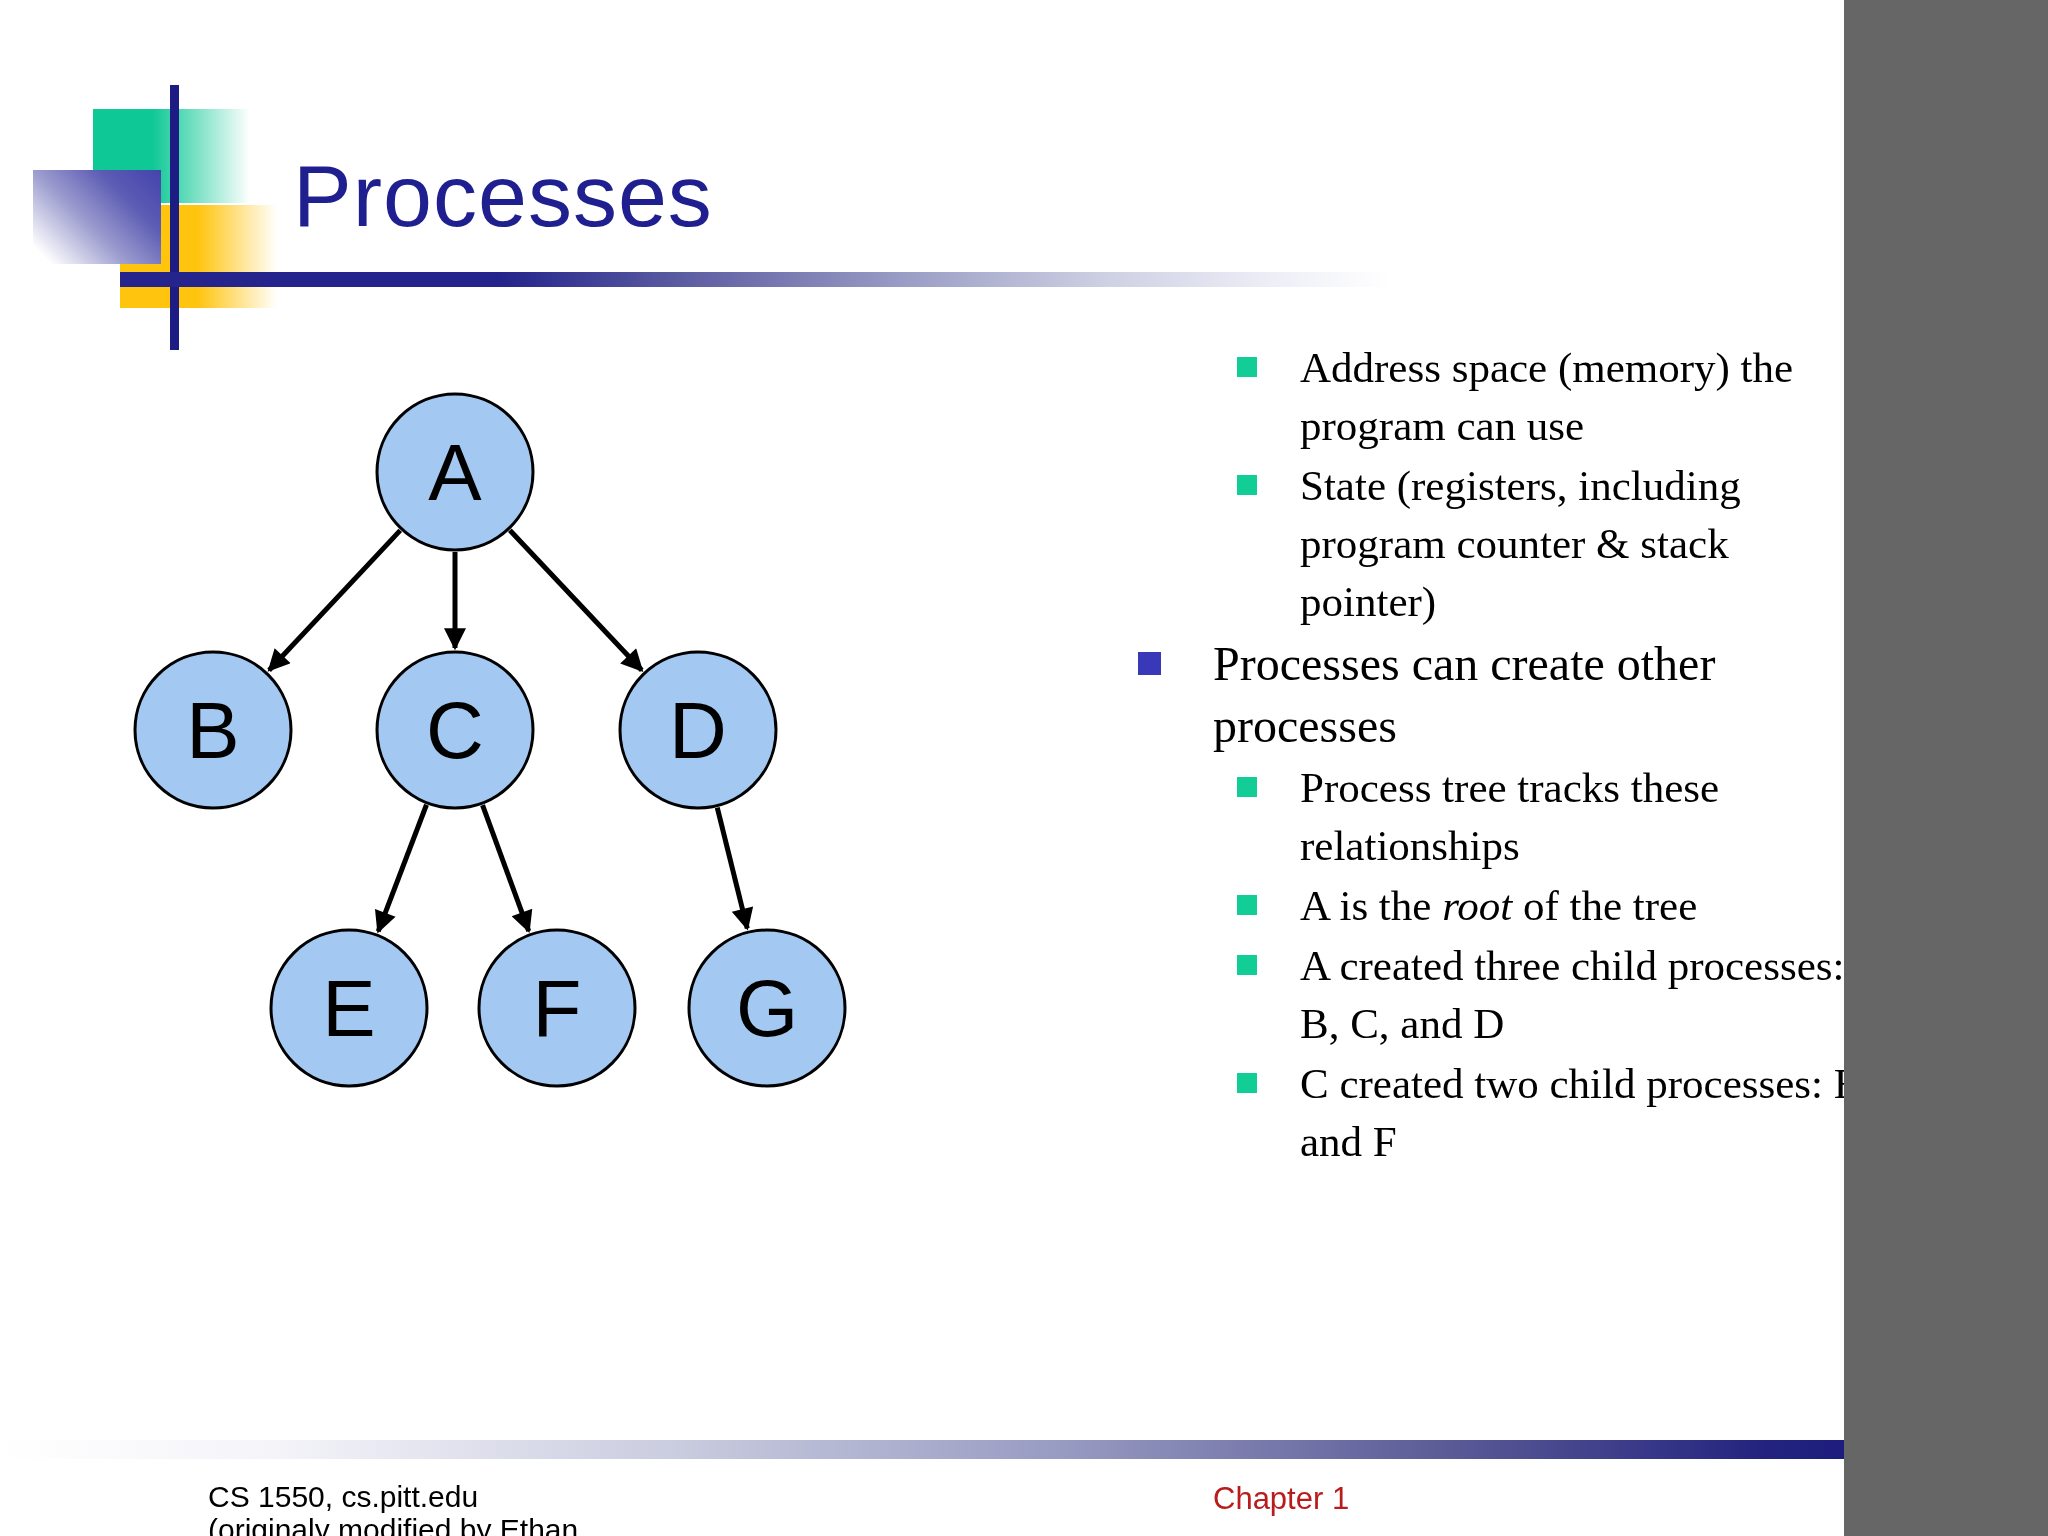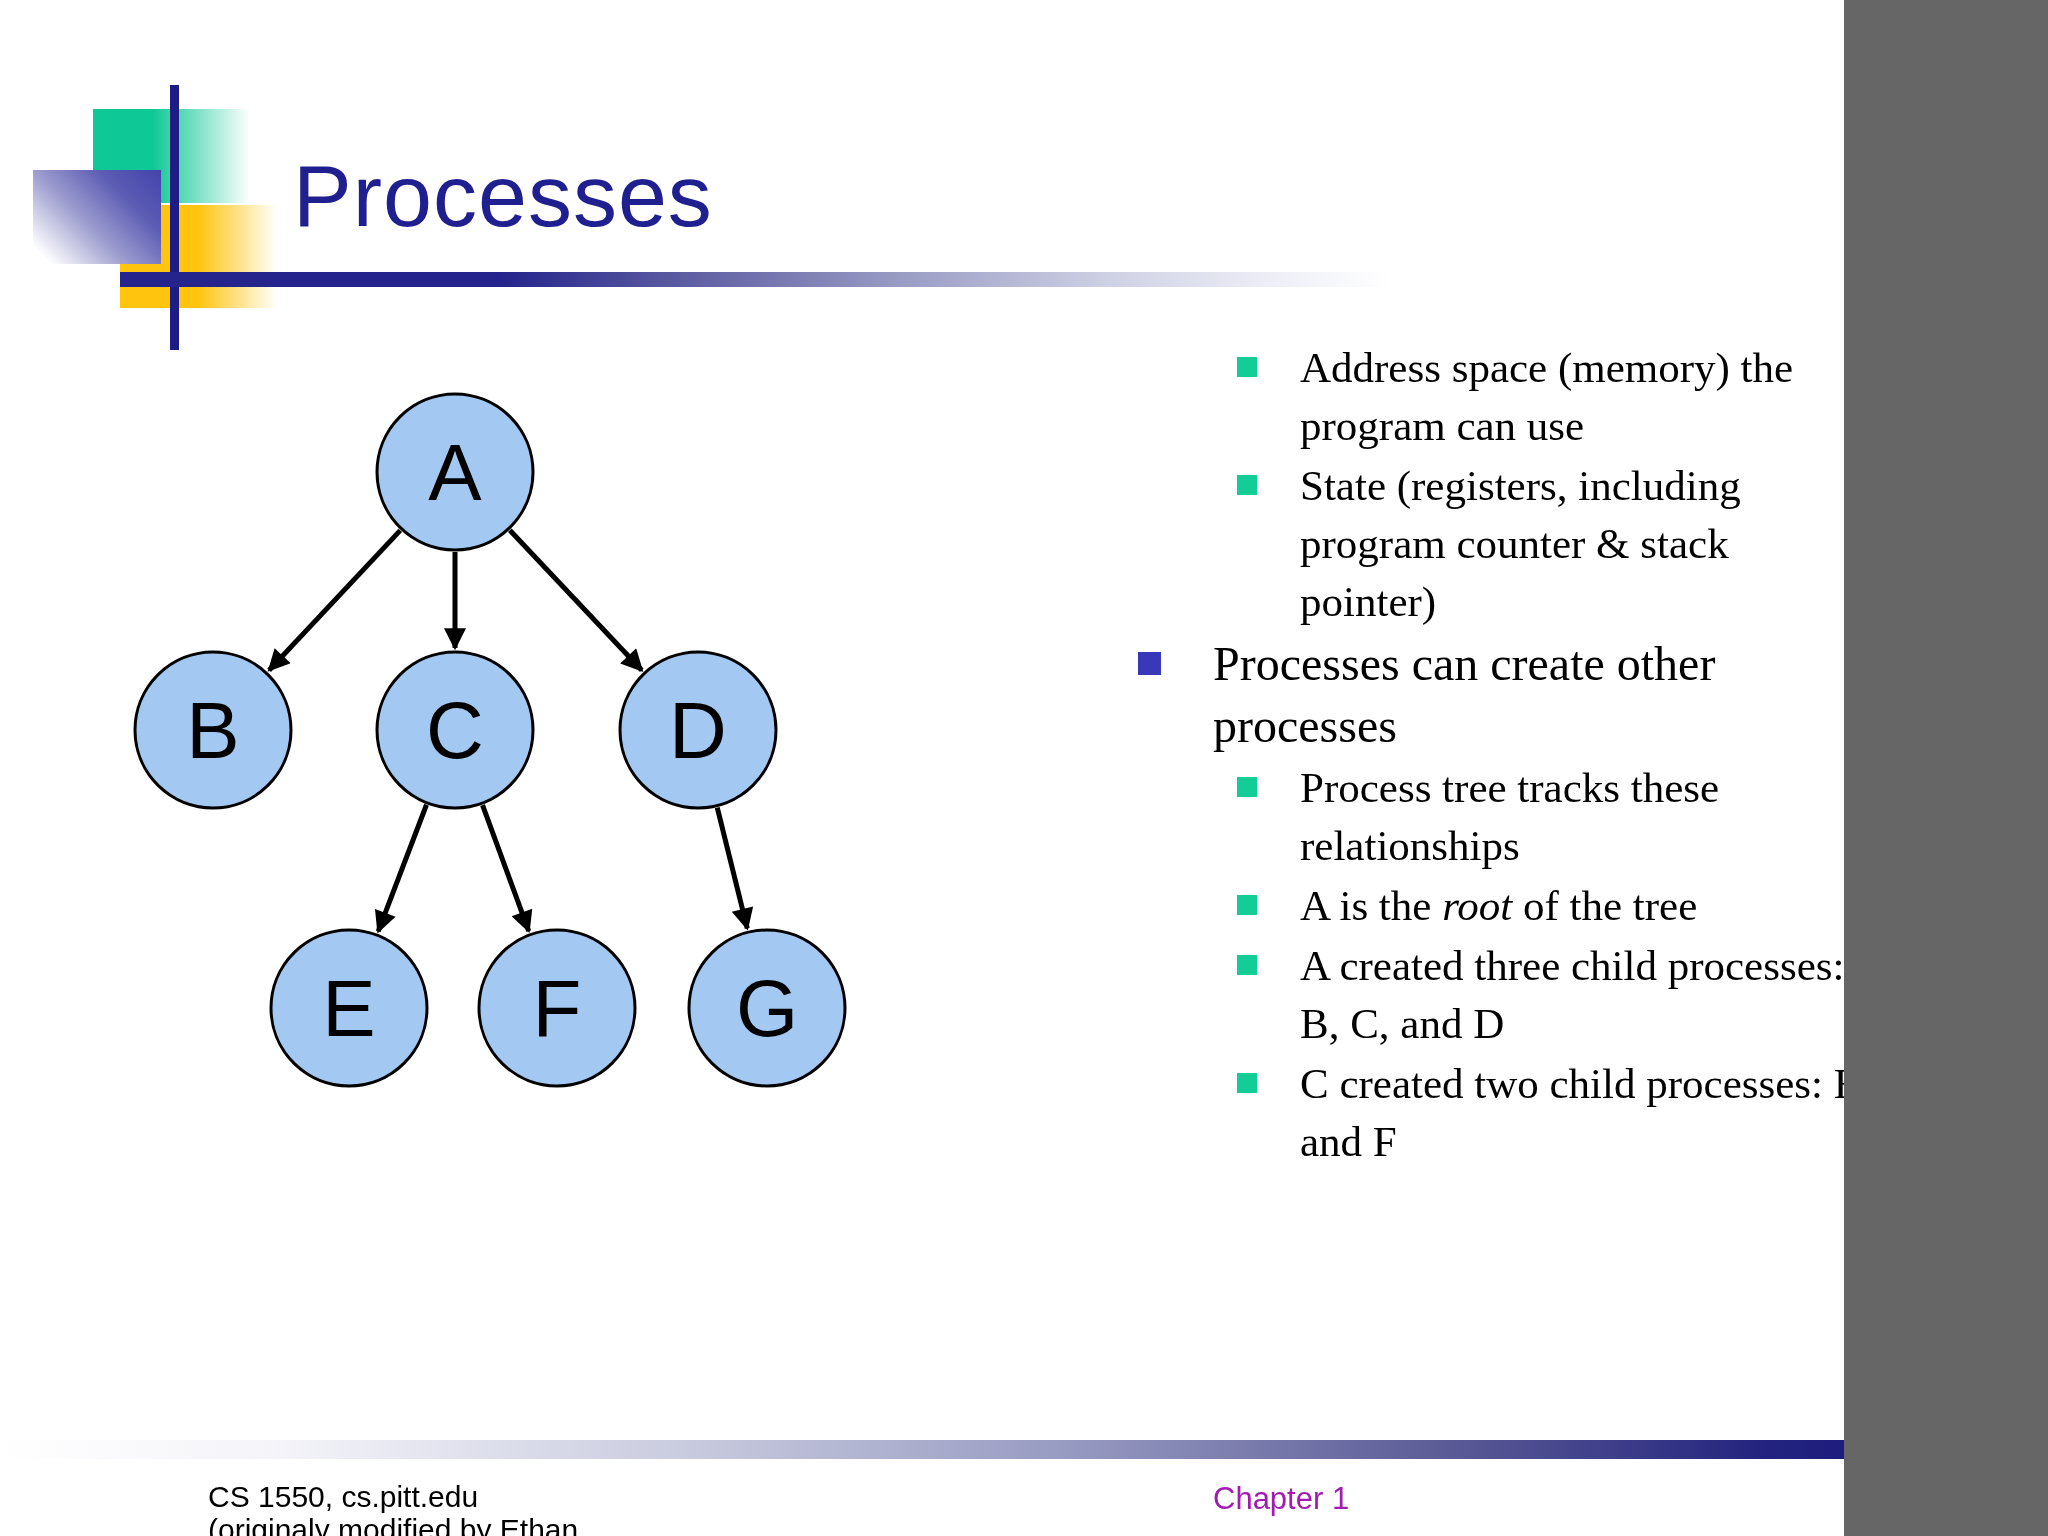--- a/index.html
+++ b/index.html
@@ -32,21 +32,21 @@
   .item .btext{white-space:pre-wrap;}
   .item.l1 .btext{padding-left:93px;font-size:48px;line-height:62px;width:740px;}
   .item.l2 .btext{padding-left:180px;font-size:43px;line-height:58px;width:680px;}
   .bullet{position:absolute;display:block;}
   .item.l1 .bullet{left:18px;top:19px;width:23px;height:23px;background:#3838b8;}
   .item.l2 .bullet{left:117px;top:18px;width:20px;height:20px;background:#12cd96;}
   
   .footer-bar{position:absolute;left:0;top:1440px;width:1962px;height:19px;
     background:linear-gradient(to right,rgba(255,255,255,0) 0%,#f4f4f9 14%,#cbcde0 34%,#989bc2 54%,#5a5a96 74%,#23237f 90%,#14137a 100%);}
   .footer-course{position:absolute;left:208px;top:1480px;font-size:30px;line-height:33px;color:#000;}
-  .footer-chapter{position:absolute;left:1213px;top:1481px;font-size:31px;color:#a21caf;}
+  .footer-chapter{position:absolute;left:1213px;top:1481px;font-size:31px;color:#b91c1c;}
   .footer-page{position:absolute;left:1876px;top:1487px;font-size:28px;color:#000;}
   .logo{position:absolute;left:1956px;top:1432px;width:94px;height:104px;}
 </style>
 </head>
 <body>
 
 <div class="slide">
 
   <div class="deco-green"></div>
   <div class="deco-yellow"></div>

